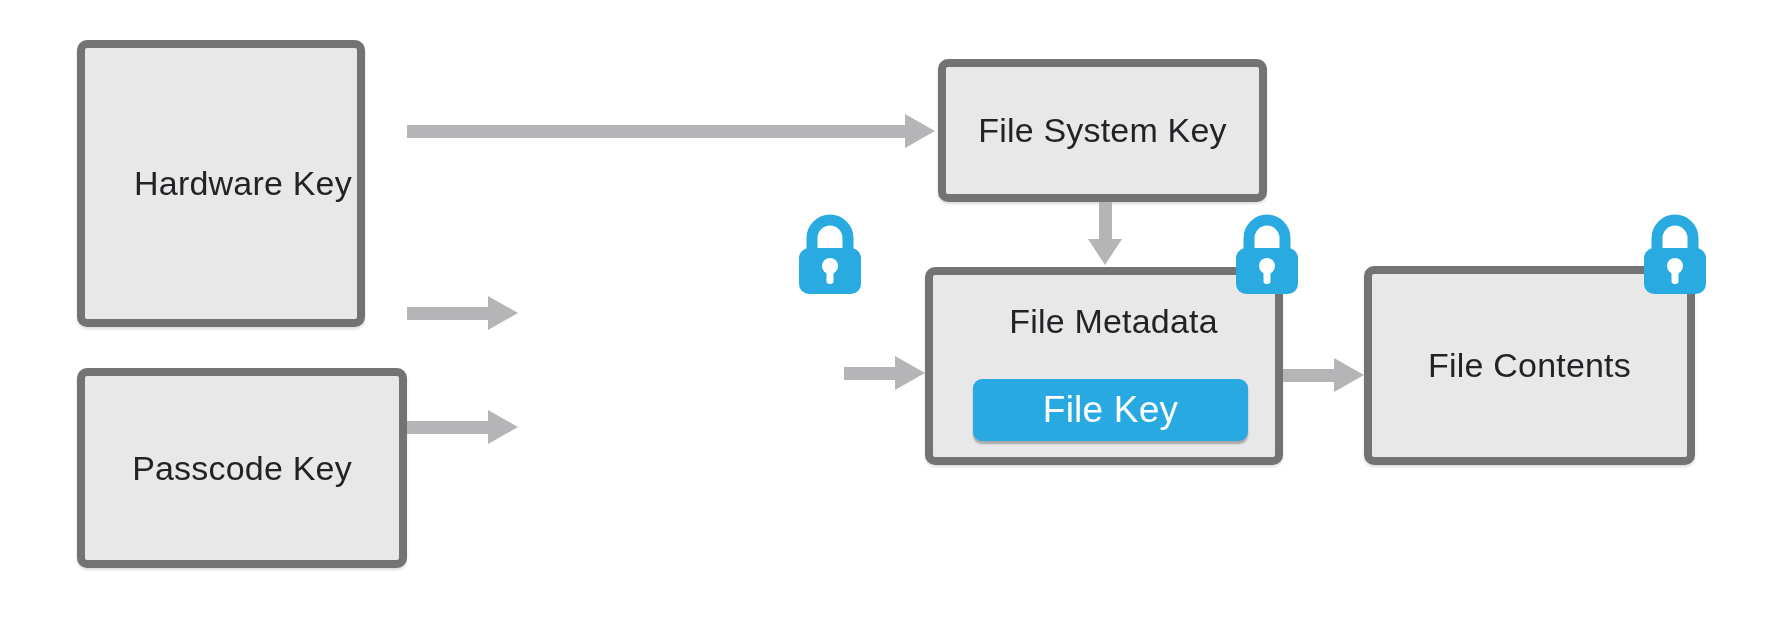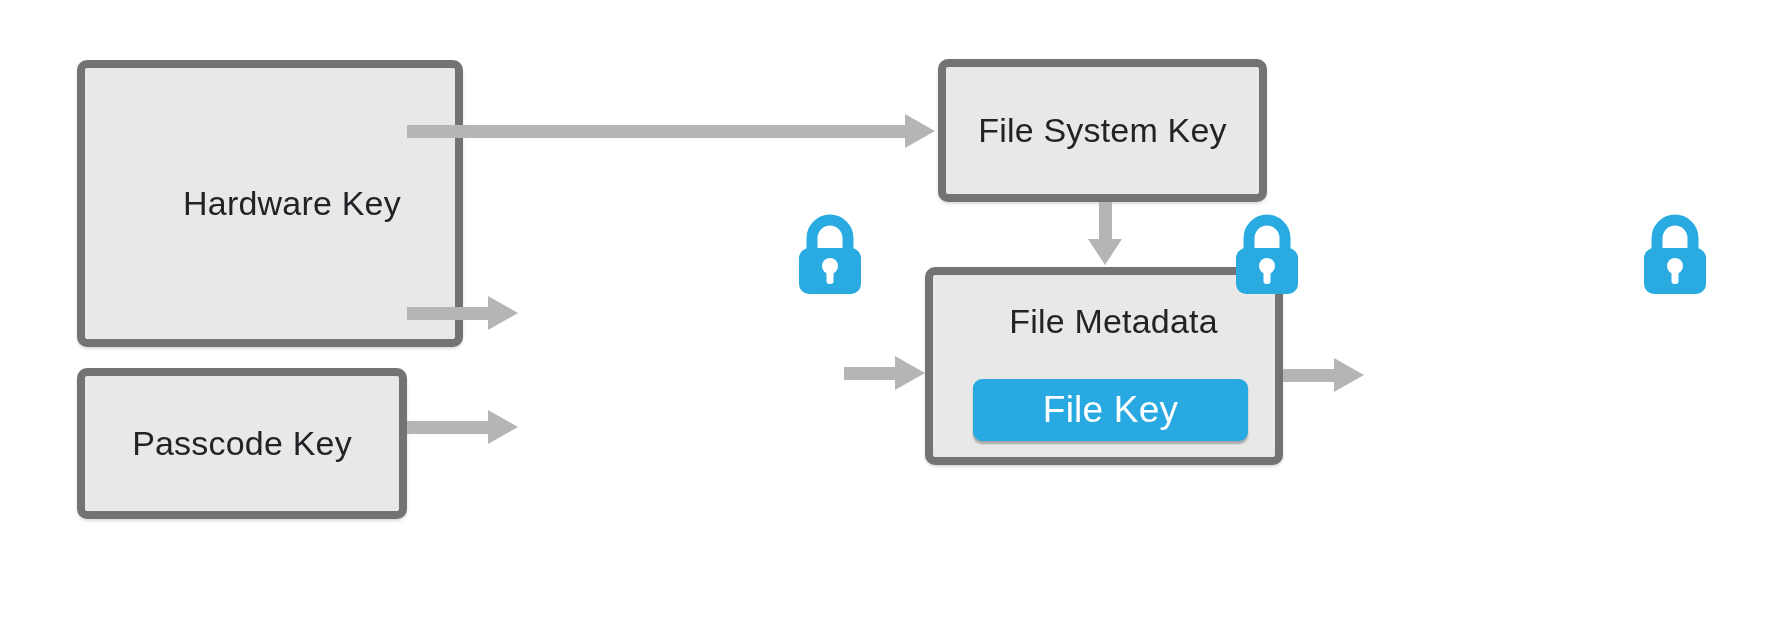--- a/index.html
+++ b/index.html
@@ -9,22 +9,22 @@
   }
   .node{
     position:absolute;box-sizing:border-box;
     background:#e8e8e9;border:8px solid #737373;border-radius:10px;
     display:flex;align-items:center;justify-content:center;
     font-size:34px;color:#232226;letter-spacing:0.2px;
     box-shadow:0 2px 3px rgba(0,0,0,0.14);
   }
   .node .label{white-space:nowrap;}
   
-  .n-hardware{left:77px;top:60px;width:386px;height:287px;padding-left:44px;}
-  .n-passcode{left:77px;top:368px;width:330px;height:151px;align-items:center;}
+  .n-hardware{left:77px;top:40px;width:288px;height:287px;padding-left:44px;}
+  .n-passcode{left:77px;top:368px;width:330px;height:200px;align-items:center;}
   .n-class{left:518px;top:265px;width:326px;height:198px;}
   .n-fsk{left:938px;top:59px;width:329px;height:143px;}
   .n-meta{left:925px;top:267px;width:358px;height:198px;display:block;}
   .n-contents{left:1364px;top:266px;width:331px;height:199px;}
   .n-meta .label{
     position:absolute;left:0;right:0;top:24px;text-align:center;line-height:44px;padding-left:19px;
   }
   .file-key-btn{
     position:absolute;left:40px;top:104px;width:275px;height:62px;
     background:#29a9e1;border-radius:9px;color:#ffffff;font-size:37px;
@@ -76,20 +76,23 @@
     <span class="label">File System Key</span>
   </div>
 
   <div class="node n-meta">
     <span class="label">File Metadata</span>
     <div class="file-key-btn">
       <span>File Key</span>
     </div>
   </div>
 
+  <div class="node n-contents">
+    <span class="label">File Contents</span>
+  </div>
 
   <div class="arrow-h a-hw-fsk">
     <div class="shaft"></div>
     <div class="head"></div>
   </div>
 
   <div class="arrow-h a-hw-class">
     <div class="shaft"></div>
     <div class="head"></div>
   </div>

